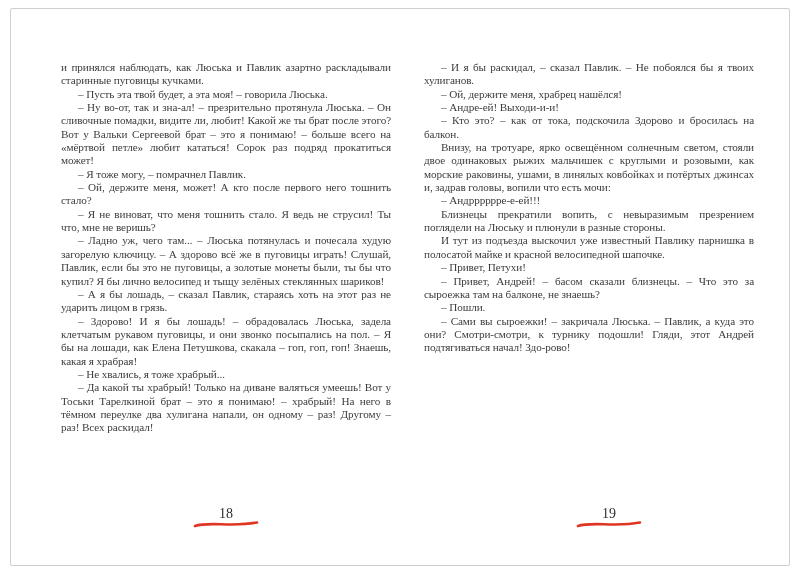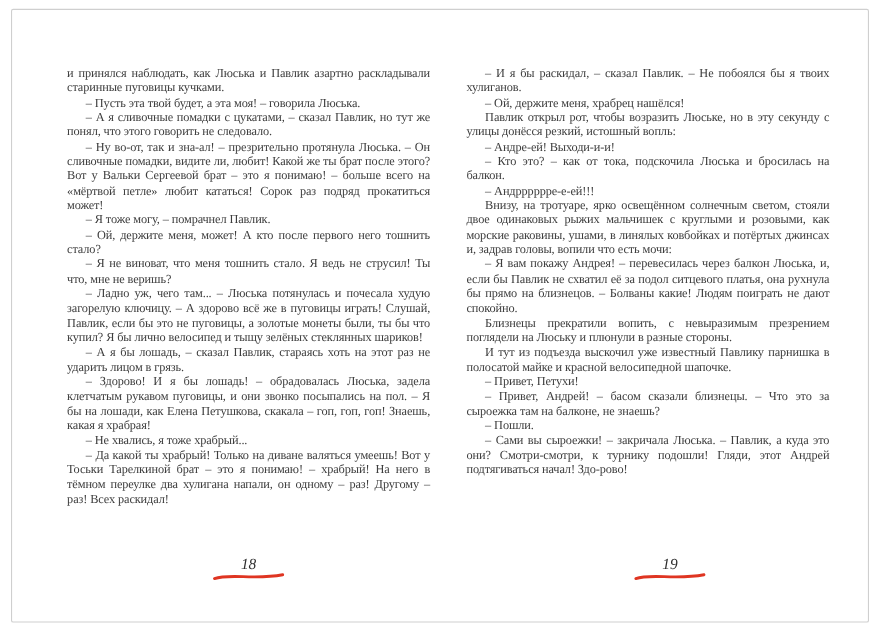--- a/index.html
+++ b/index.html
@@ -38,56 +38,52 @@
     position: absolute;
     width: 330px;
     top: 498px;
     text-align: center;
   }
   .footer-left  { left: 50px; }
   .footer-right { left: 433px; }
   .page-num {
     display: block;
     font-size: 14px;
-    font-style: italic;
     color: #2e2e2e;
     line-height: 14px;
     margin-bottom: -2px;
   }
   .swoosh { display: inline-block; vertical-align: top; }
 </style>
 </head>
 <body>
 
 <div class="page-frame">
 
   <div class="column col-left">
     <p class="no-indent">и принялся наблюдать, как Люська и Павлик азартно раскладывали старинные пуговицы кучками.</p>
     <p>– Пусть эта твой будет, а эта моя! – говорила Люська.</p>
-    <p>– А я сливочные помадки с цукатами, – сказал Павлик, но тут же понял, что этого говорить не следовало.</p>
     <p>– Ну во-от, так и зна-ал! – презрительно протянула Люська. – Он сливочные помадки, видите ли, любит! Какой же ты брат после этого? Вот у Вальки Сергеевой брат – это я понимаю! – больше всего на «мёртвой петле» любит кататься! Сорок раз подряд прокатиться может!</p>
     <p>– Я тоже могу, – помрачнел Павлик.</p>
     <p>– Ой, держите меня, может! А кто после первого него тошнить стало?</p>
     <p>– Я не виноват, что меня тошнить стало. Я ведь не струсил! Ты что, мне не веришь?</p>
     <p>– Ладно уж, чего там... – Люська потянулась и почесала худую загорелую ключицу. – А здорово всё же в пуговицы играть! Слушай, Павлик, если бы это не пуговицы, а золотые монеты были, ты бы что купил? Я бы лично велосипед и тыщу зелёных стеклянных шариков!</p>
     <p>– А я бы лошадь, – сказал Павлик, стараясь хоть на этот раз не ударить лицом в грязь.</p>
     <p>– Здорово! И я бы лошадь! – обрадовалась Люська, задела клетчатым рукавом пуговицы, и они звонко посыпались на пол. – Я бы на лошади, как Елена Петушкова, скакала – гоп, гоп, гоп! Знаешь, какая я храбрая!</p>
     <p>– Не хвались, я тоже храбрый...</p>
     <p>– Да какой ты храбрый! Только на диване валяться умеешь! Вот у Тоськи Тарелкиной брат – это я понимаю! – храбрый! На него в тёмном переулке два хулигана напали, он одному – раз! Другому – раз! Всех раскидал!</p>
   </div>
 
   <div class="column col-right">
     <p>– И я бы раскидал, – сказал Павлик. – Не побоялся бы я твоих хулиганов.</p>
     <p>– Ой, держите меня, храбрец нашёлся!</p>
-    <p>Павлик открыл рот, чтобы возразить Люське, но в эту секунду с улицы донёсся резкий, истошный вопль:</p>
     <p>– Андре-ей! Выходи-и-и!</p>
-    <p>– Кто это? – как от тока, подскочила Люська и бросилась на балкон.</p>
+    <p>– Кто это? – как от тока, подскочила Здорово и бросилась на балкон.</p>
+    <p>Внизу, на тротуаре, ярко освещённом солнечным светом, стояли двое одинаковых рыжих мальчишек с круглыми и розовыми, как морские раковины, ушами, в линялых ковбойках и потёртых джинсах и, задрав головы, вопили что есть мочи:</p>
     <p>– Андрррррре-е-ей!!!</p>
-    <p>Внизу, на тротуаре, ярко освещённом солнечным светом, стояли двое одинаковых рыжих мальчишек с круглыми и розовыми, как морские раковины, ушами, в линялых ковбойках и потёртых джинсах и, задрав головы, вопили что есть мочи:</p>
-    <p>– Я вам покажу Андрея! – перевесилась через балкон Люська, и, если бы Павлик не схватил её за подол ситцевого платья, она рухнула бы прямо на близнецов. – Болваны какие! Людям поиграть не дают спокойно.</p>
     <p>Близнецы прекратили вопить, с невыразимым презрением поглядели на Люську и плюнули в разные стороны.</p>
     <p>И тут из подъезда выскочил уже известный Павлику парнишка в полосатой майке и красной велосипедной шапочке.</p>
     <p>– Привет, Петухи!</p>
     <p>– Привет, Андрей! – басом сказали близнецы. – Что это за сыроежка там на балконе, не знаешь?</p>
     <p>– Пошли.</p>
     <p>– Сами вы сыроежки! – закричала Люська. – Павлик, а куда это они? Смотри-смотри, к турнику подошли! Гляди, этот Андрей подтягиваться начал! Здо-рово!</p>
   </div>
 
   <div class="footer footer-left">
     <span class="page-num">18</span>

